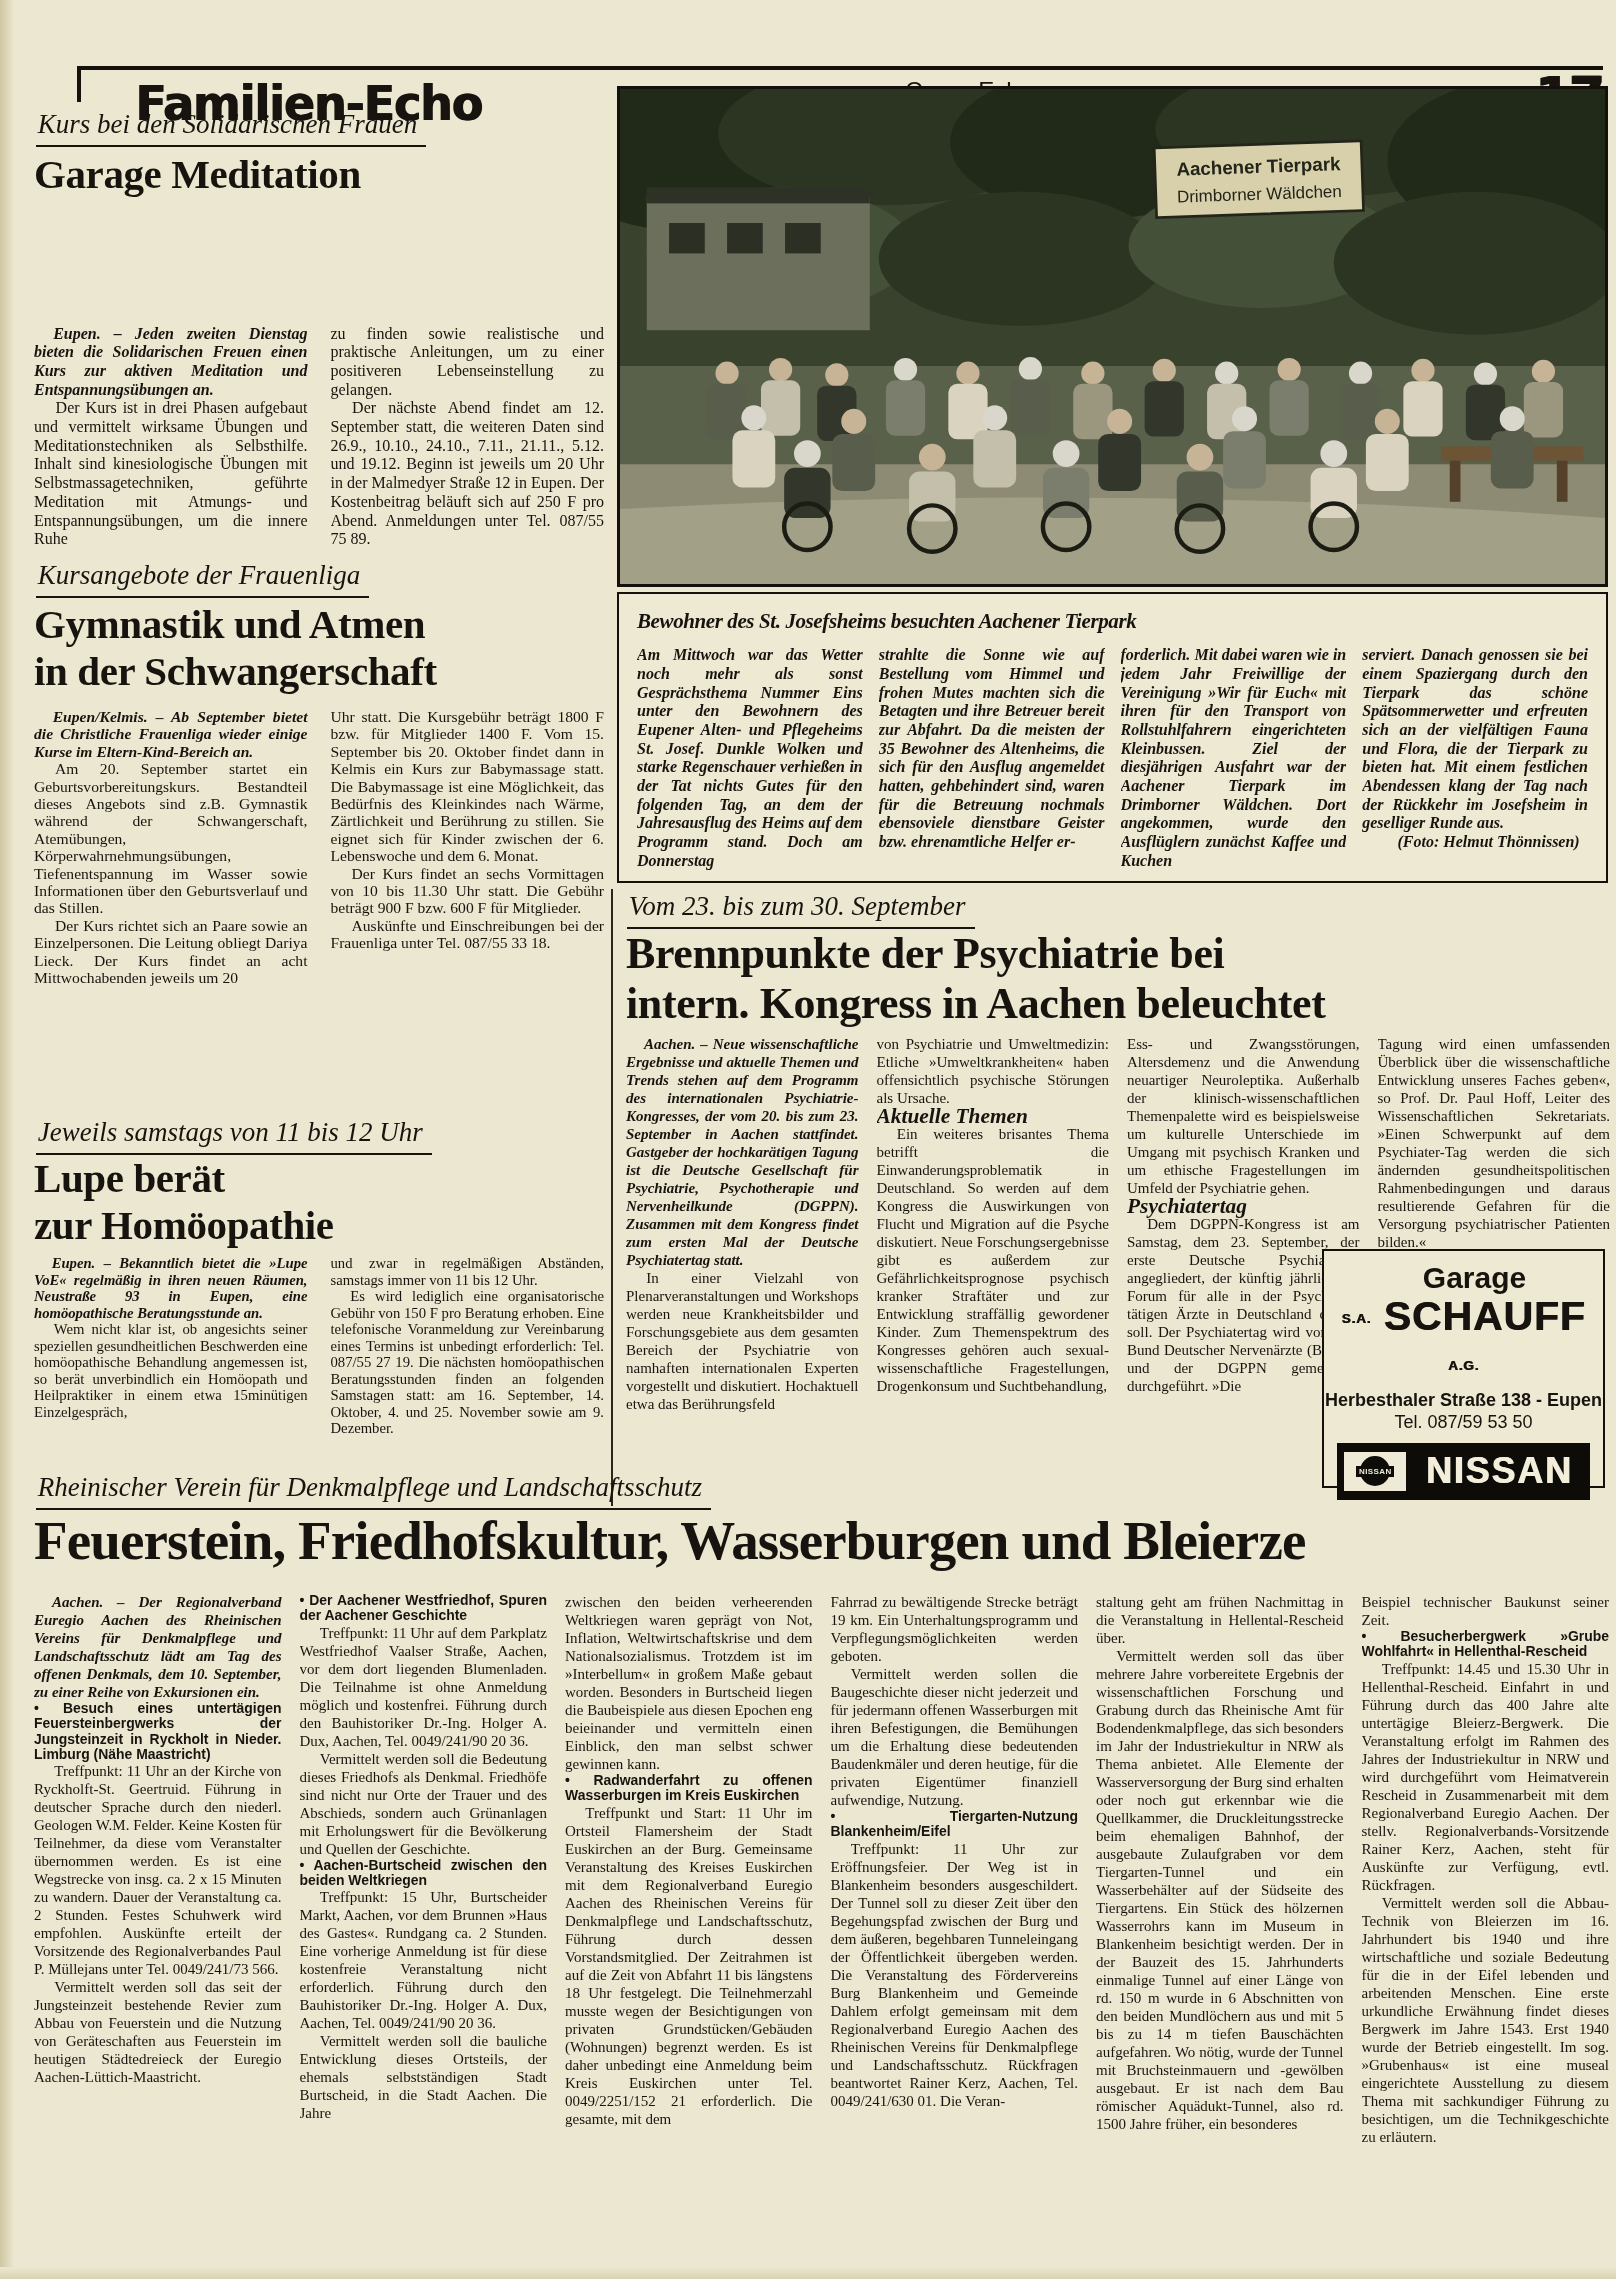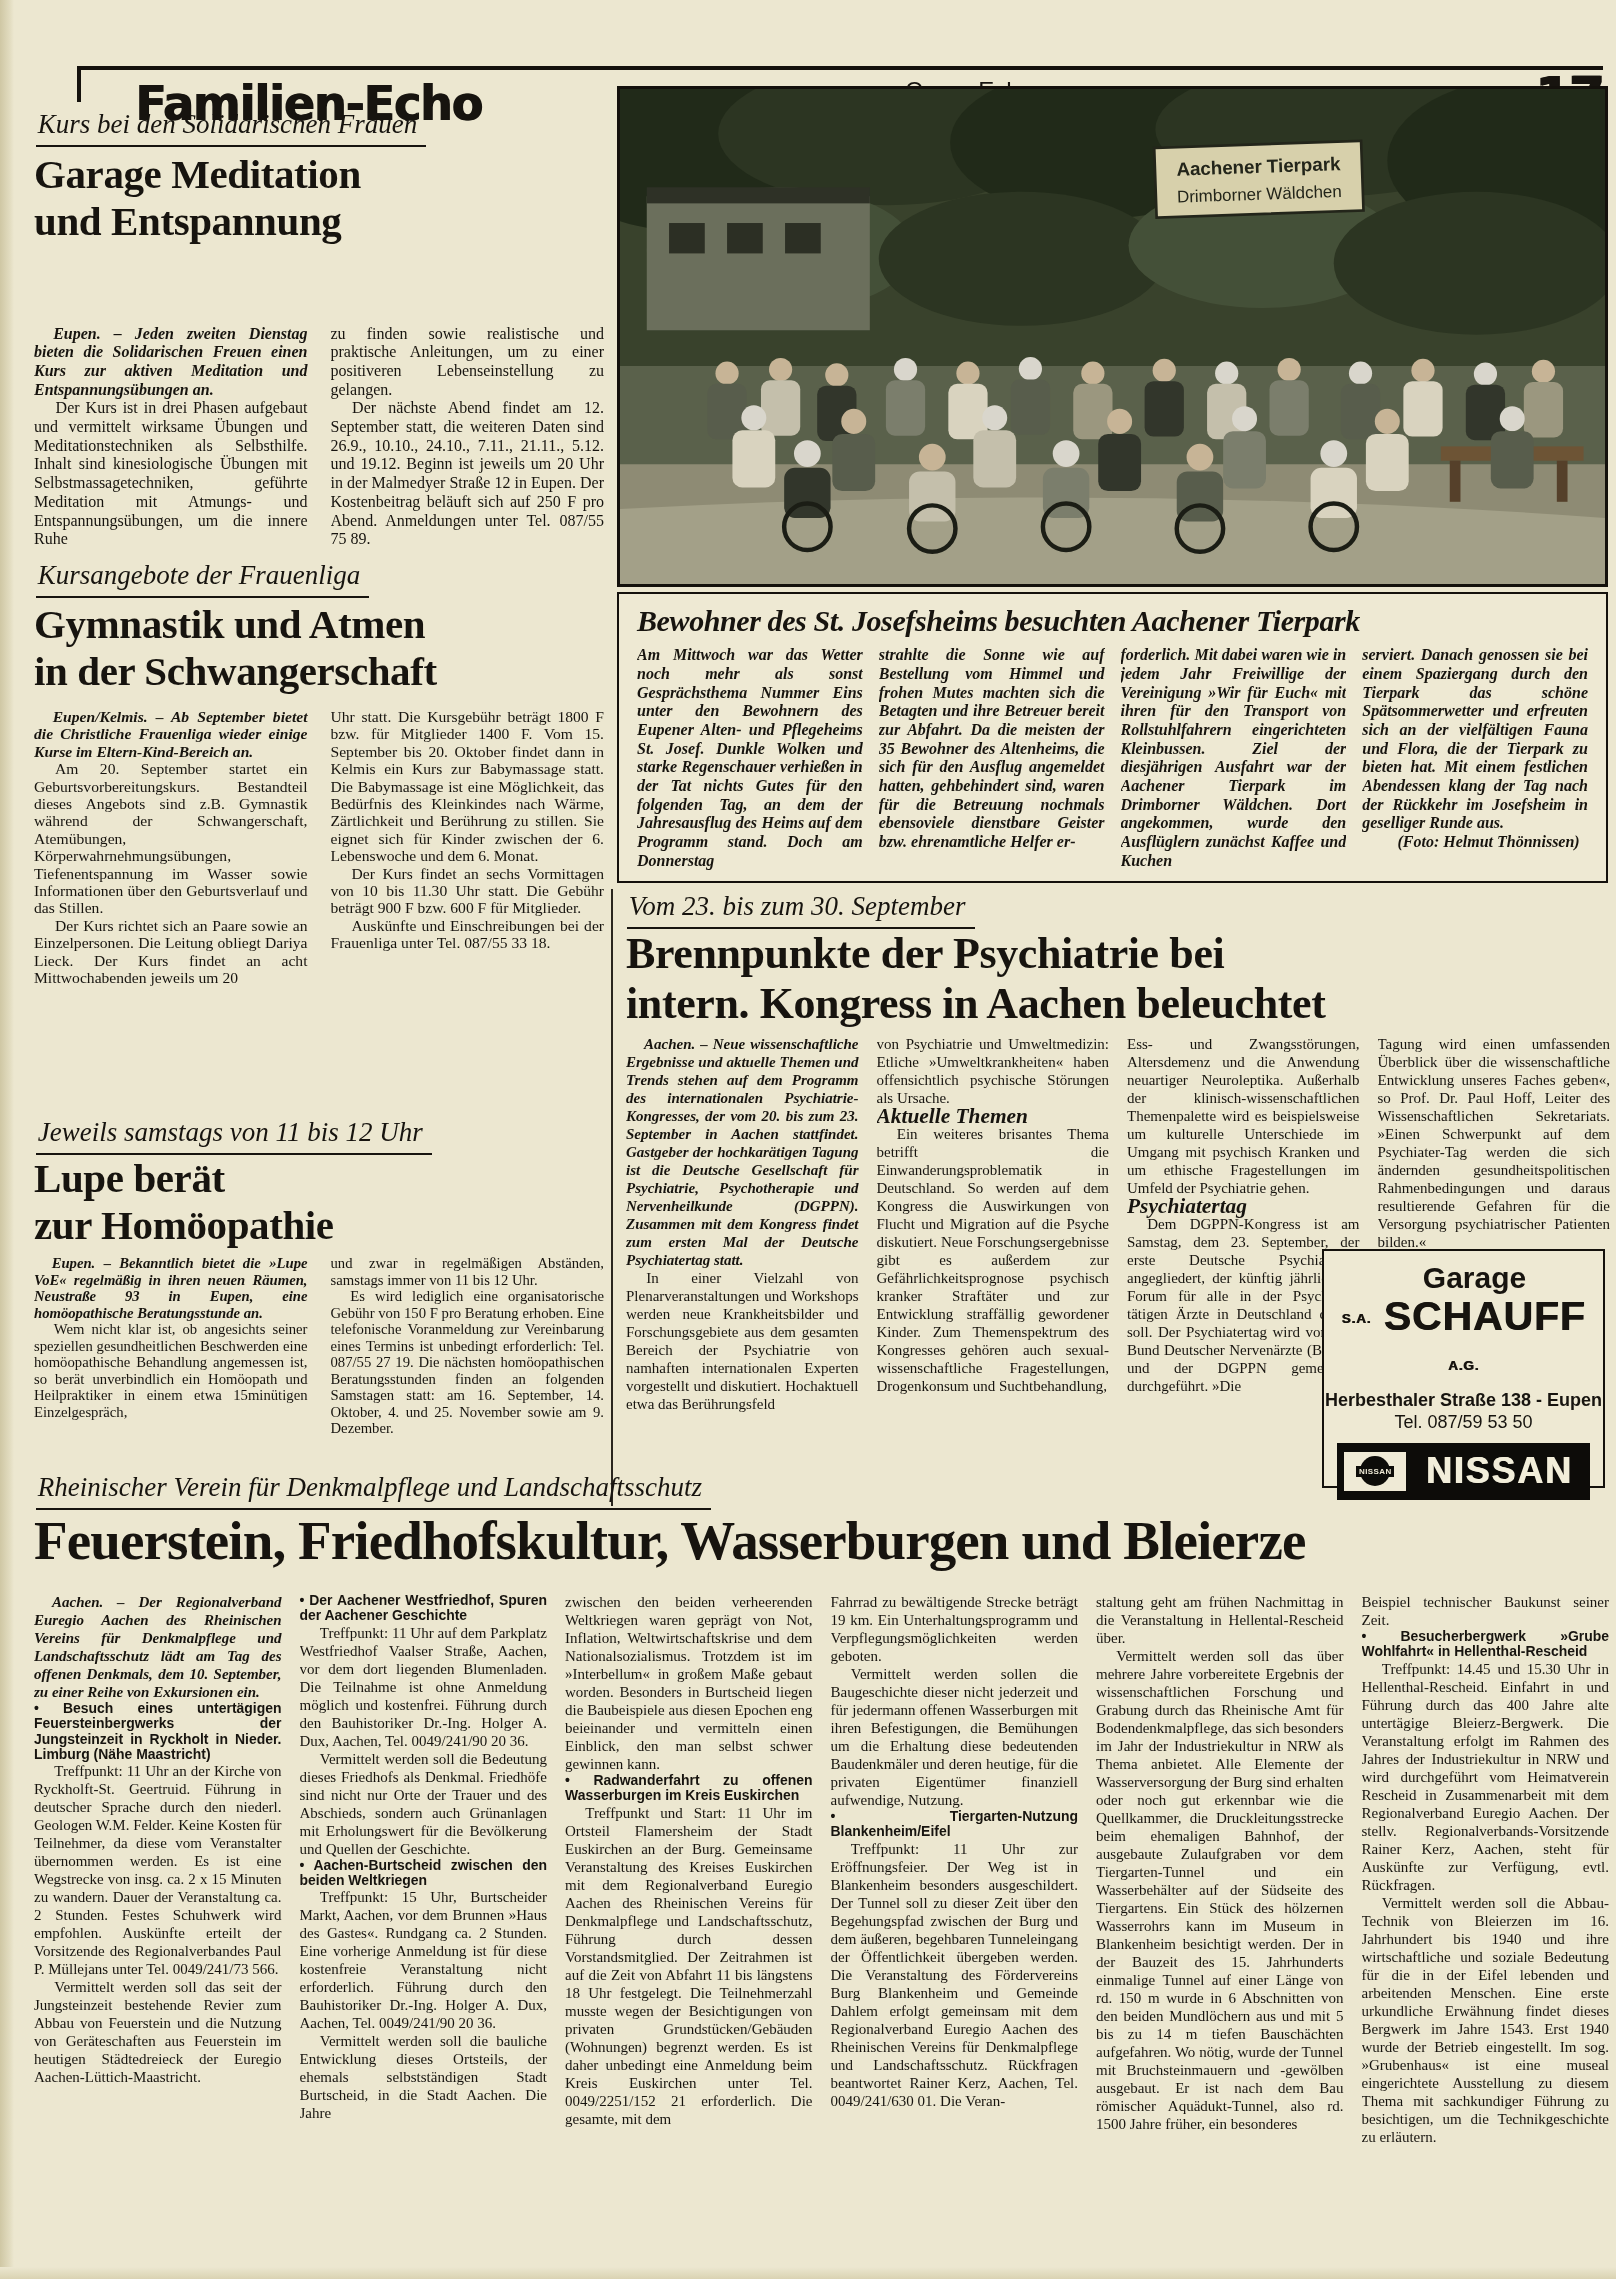--- a/index.html
+++ b/index.html
@@ -47,21 +47,21 @@
   
   .photo-frame{border:3.6px solid #14110c;box-sizing:border-box;background:#4d5540;}
   .photo-frame svg{display:block;width:100%;height:100%;}
   .tree{fill:#2b3421;} .tree2{fill:#1f2818;} .tree3{fill:#46523a;}
   .head{fill:#c7b496;} .hairw{fill:#d9d6cc;}
   .c1{fill:#32362b;} .c2{fill:#585d4c;} .c3{fill:#7b7e6c;} .c4{fill:#9b977f;}
   .c5{fill:#c4bfab;} .c6{fill:#d9d3bf;}
   .wheel{fill:none;stroke:#1b1d15;stroke-width:5;}
   
   .capbox{border:2.7px solid #14110c;box-sizing:border-box;background:#eee9d3;padding:9px 18px 7.1px;}
-  .cap-head{font-weight:bold;font-style:italic;font-size:30px;line-height:36px;letter-spacing:-0.4px;}
+  .cap-head{font-weight:bold;font-style:italic;font-size:21px;line-height:36px;letter-spacing:-0.4px;}
   .cap-cols{margin-top:7.1px;font-weight:bold;font-style:italic;}
   
   .ad{border:2.7px solid #14110c;box-sizing:border-box;background:#eee9d3;text-align:center;
     font-family:"Liberation Sans",sans-serif;padding-top:10.7px;}
   .ad-garage{font-weight:bold;font-size:30px;line-height:32px;padding-left:22px;}
   .ad-name{font-weight:bold;font-size:41px;line-height:45px;letter-spacing:0.9px;text-shadow:0.9px 0 0 #17140f;}
   .ad-fix{font-weight:bold;font-size:13.4px;vertical-align:7.1px;}
   .ad-addr{font-weight:bold;font-size:18px;line-height:23px;margin-top:1.8px;}
   .ad-tel{font-size:18px;line-height:21.4px;}
   .nissan-bar{margin:9px auto 0;width:253px;height:57px;background:#0d0c09;display:flex;align-items:center;}
@@ -84,21 +84,20 @@
 <div class="abs masthead" style="left:135px;top:75px;">Familien-Echo</div>
 <div class="abs pub" style="left:905px;top:77px;">
   <div>Grenz-Echo</div>
   <div>Samstag, 9. September 2000</div>
 </div>
 <div class="abs pagenum" style="left:1506px;top:64px;width:96px;text-align:right;">17</div>
 
 <div class="abs kicker" style="left:36px;top:109px;">Kurs bei den Solidarischen Frauen</div>
 <div class="abs headline hl-left" style="left:34px;top:151px;width:570px;">
   <span style="display:block">Garage Meditation</span>
-  <span style="display:block">und Entspannung</span>
 </div>
 <div class="abs cols g26 t-med" style="left:34px;top:262px;width:570px;height:287px;align-items:flex-end;">
     <div class="col">
       <p class="p-lead">Eupen. – Jeden zweiten Dienstag bieten die Solidarischen Freuen einen Kurs zur aktiven Meditation und Entspannungsübungen an.</p>
       <p class="p-normal">Der Kurs ist in drei Phasen aufgebaut und vermittelt wirksame Übungen und Meditationstechniken als Selbsthilfe. Inhalt sind kinesiologische Übungen mit Selbstmassagetechniken, geführte Meditation mit Atmungs- und Entspannungsübungen, um die innere Ruhe</p>
     </div>
     <div class="col">
       <p class="p-cont">zu finden sowie realistische und praktische Anleitungen, um zu einer positiveren Lebenseinstellung zu gelangen.</p>
       <p class="p-normal">Der nächste Abend findet am 12. September statt, die weiteren Daten sind 26.9., 10.10., 24.10., 7.11., 21.11., 5.12. und 19.12. Beginn ist jeweils um 20 Uhr in der Malmedyer Straße 12 in Eupen. Der Kostenbeitrag beläuft sich auf 250 F pro Abend. Anmeldungen unter Tel. 087/55 75 89.</p>
     </div>

